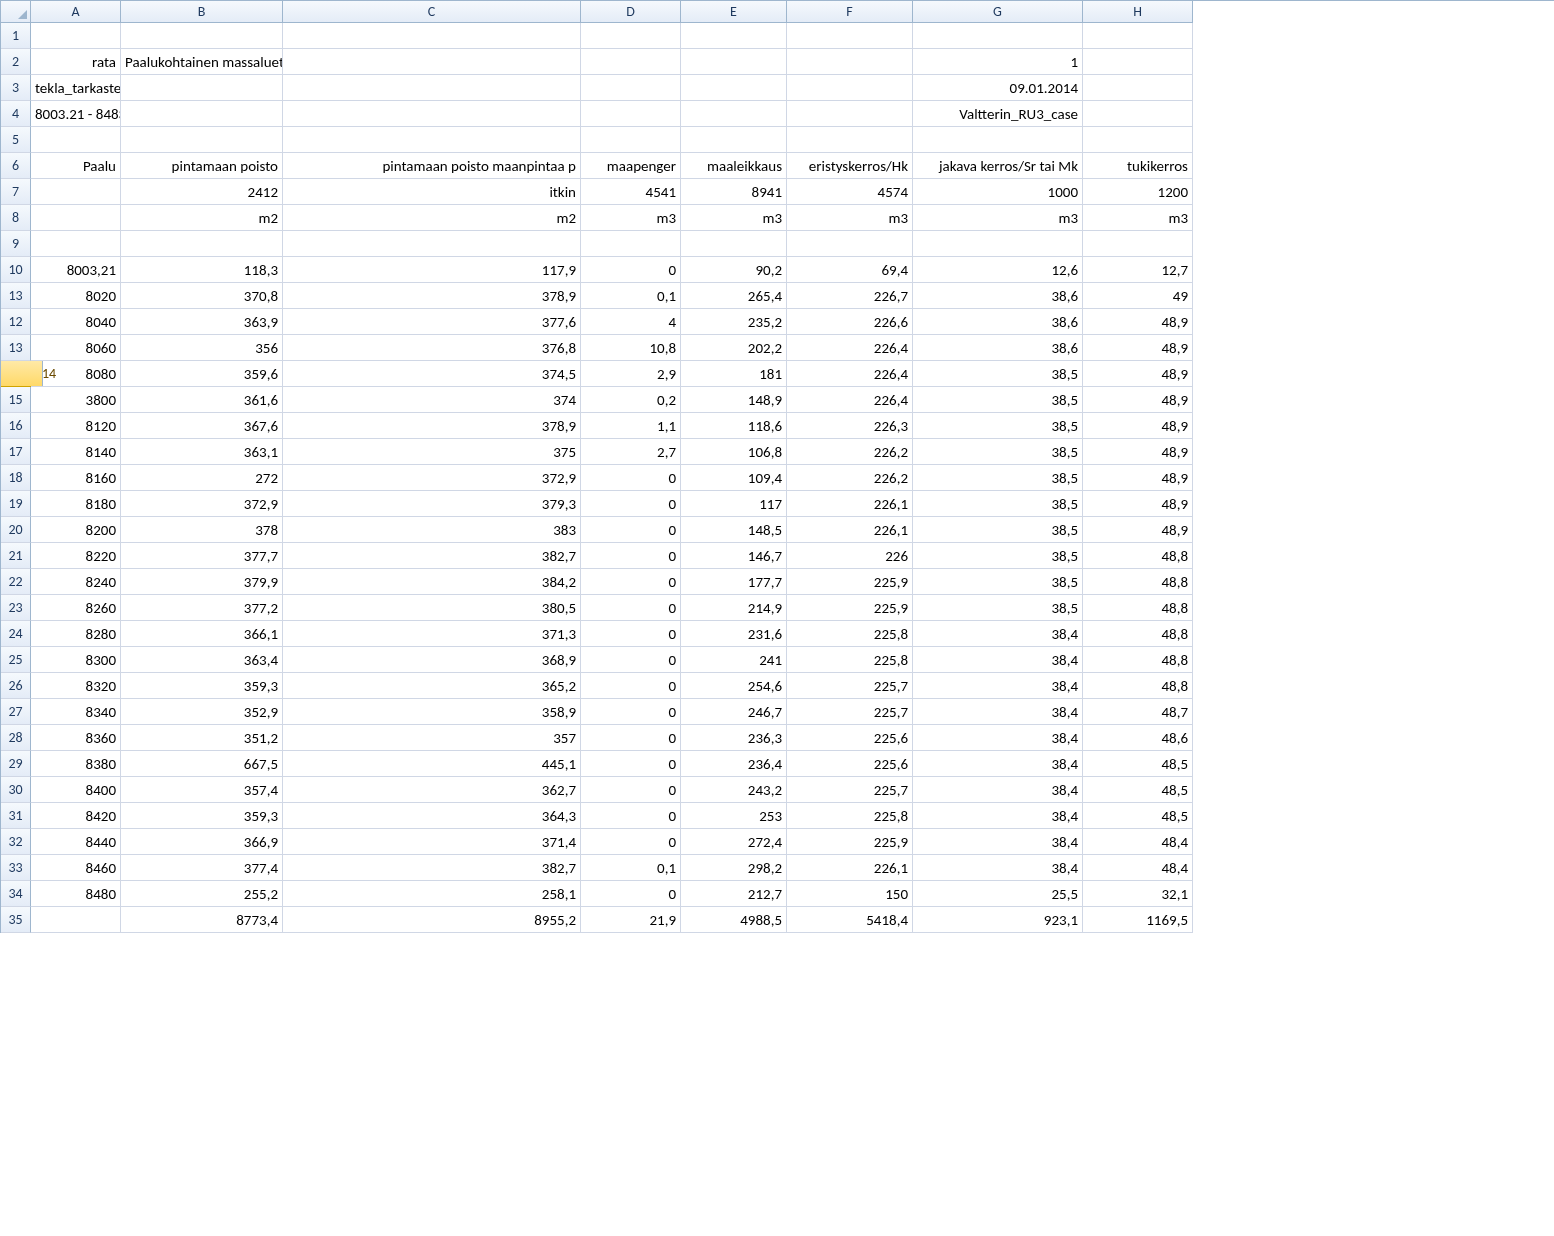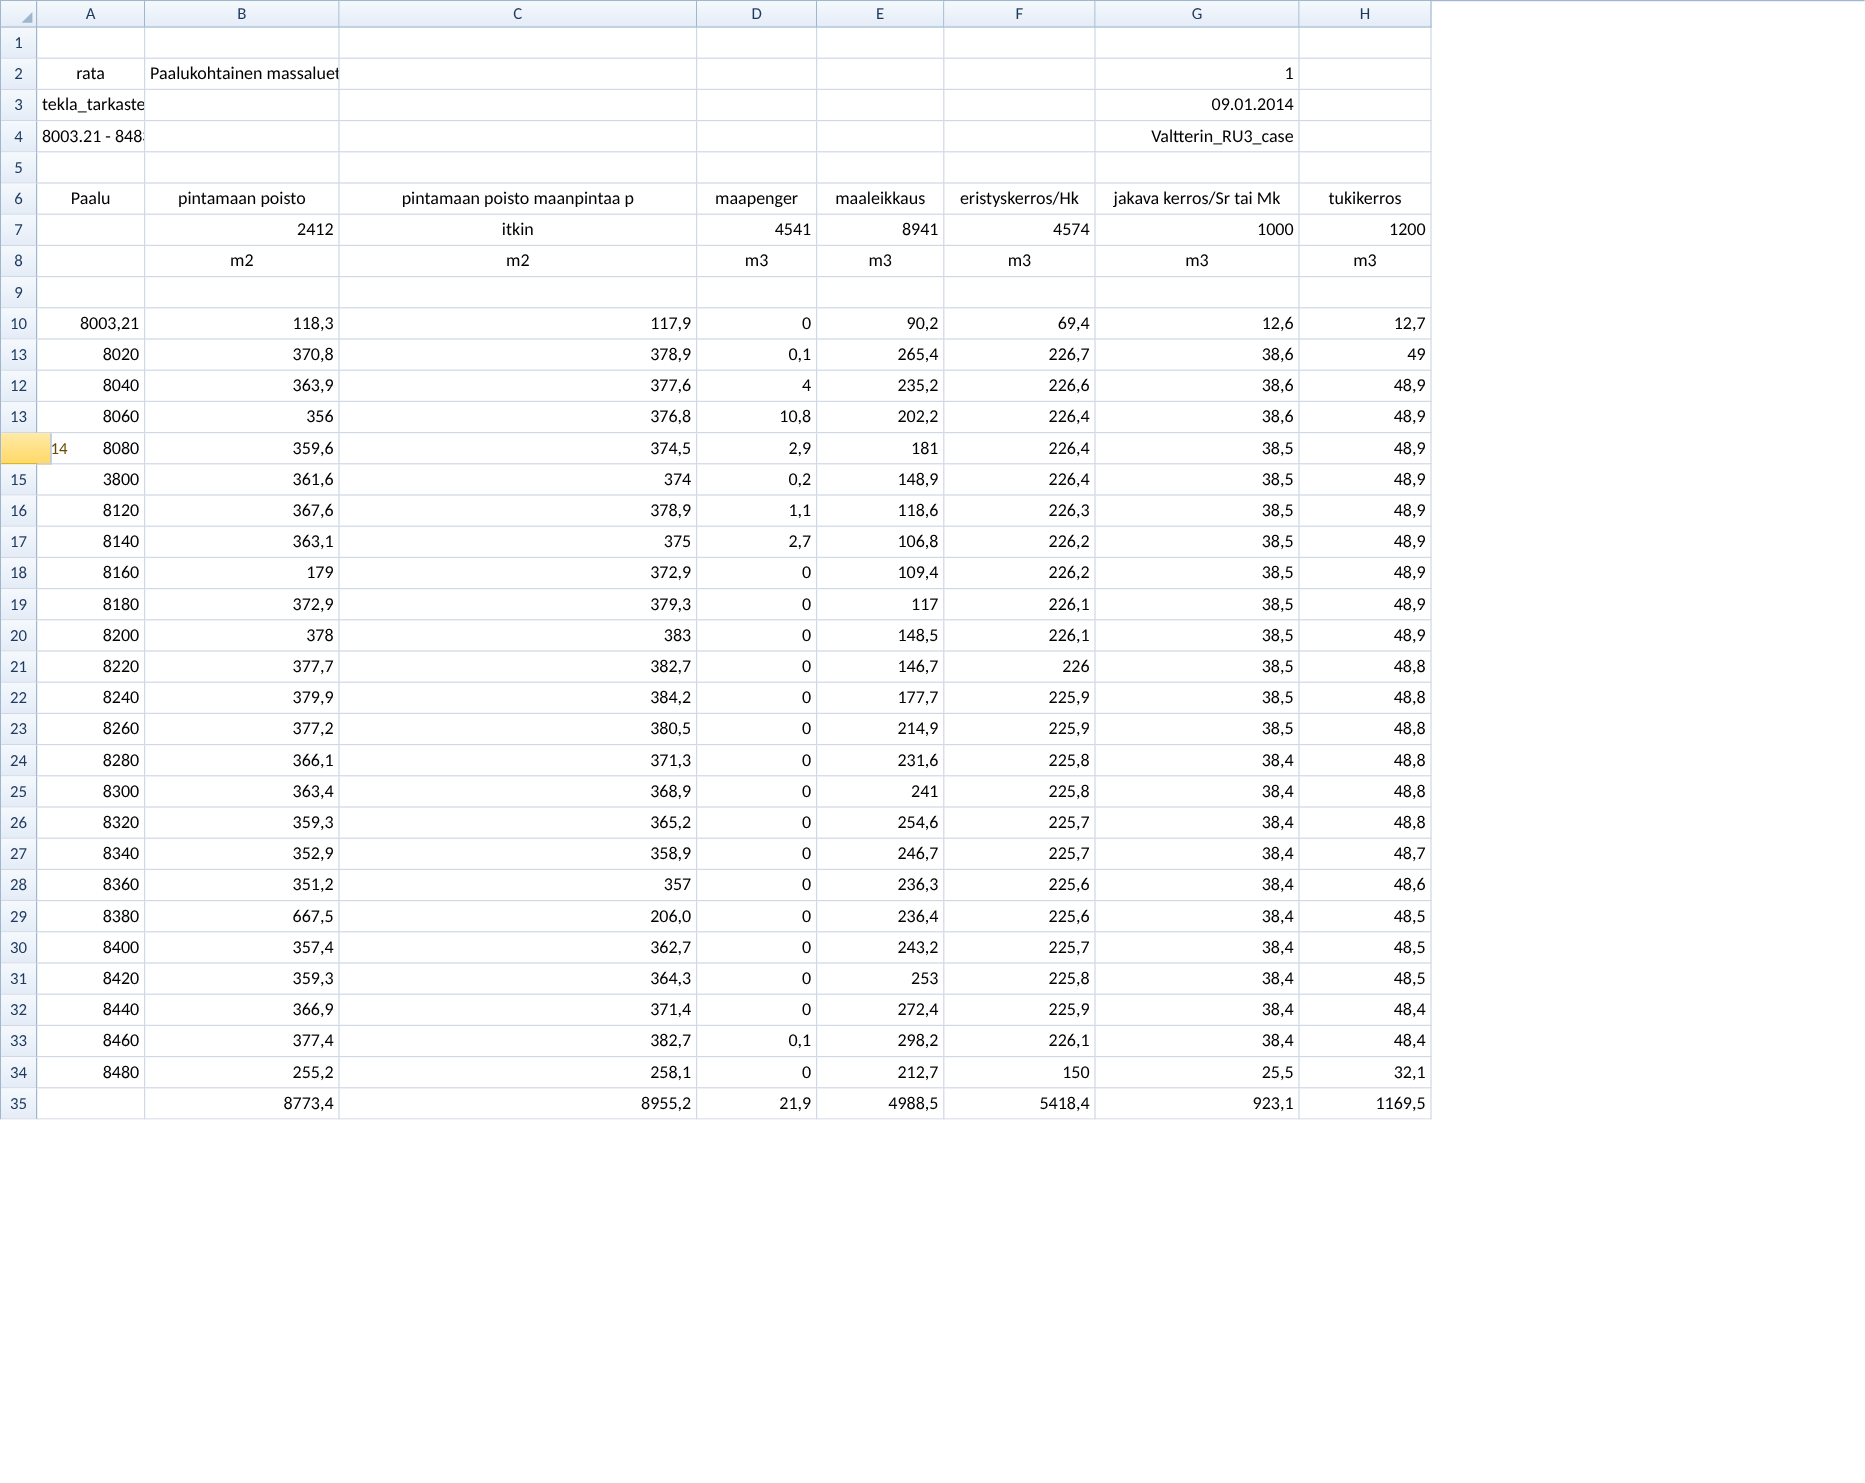--- a/index.html
+++ b/index.html
@@ -61,21 +61,21 @@
   .cell {
     border-right: 1px solid #d0d7e5;
     border-bottom: 1px solid #d0d7e5;
     height: 26px;
     line-height: 26px;
     padding: 0 4px;
     white-space: nowrap;
     overflow: hidden;
   }
   .r { text-align: right; }
-  .l { text-align: center; }
+  .l { text-align: right; }
 </style>
 </head>
 <body>
 
 <div class="sheet" id="sheet">
     <div class="corner"></div>
     <div class="hdr">A</div>
     <div class="hdr">B</div>
     <div class="hdr">C</div>
     <div class="hdr">D</div>
@@ -231,21 +231,21 @@
     <div class="cell r">8140</div>
     <div class="cell r">363,1</div>
     <div class="cell r">375</div>
     <div class="cell r">2,7</div>
     <div class="cell r">106,8</div>
     <div class="cell r">226,2</div>
     <div class="cell r">38,5</div>
     <div class="cell r">48,9</div>
     <div class="rowhdr">18</div>
     <div class="cell r">8160</div>
-    <div class="cell r">179</div>
+    <div class="cell r">272</div>
     <div class="cell r">372,9</div>
     <div class="cell r">0</div>
     <div class="cell r">109,4</div>
     <div class="cell r">226,2</div>
     <div class="cell r">38,5</div>
     <div class="cell r">48,9</div>
     <div class="rowhdr">19</div>
     <div class="cell r">8180</div>
     <div class="cell r">372,9</div>
     <div class="cell r">379,3</div>
@@ -331,21 +331,21 @@
     <div class="cell r">351,2</div>
     <div class="cell r">357</div>
     <div class="cell r">0</div>
     <div class="cell r">236,3</div>
     <div class="cell r">225,6</div>
     <div class="cell r">38,4</div>
     <div class="cell r">48,6</div>
     <div class="rowhdr">29</div>
     <div class="cell r">8380</div>
     <div class="cell r">667,5</div>
-    <div class="cell r">206,0</div>
+    <div class="cell r">445,1</div>
     <div class="cell r">0</div>
     <div class="cell r">236,4</div>
     <div class="cell r">225,6</div>
     <div class="cell r">38,4</div>
     <div class="cell r">48,5</div>
     <div class="rowhdr">30</div>
     <div class="cell r">8400</div>
     <div class="cell r">357,4</div>
     <div class="cell r">362,7</div>
     <div class="cell r">0</div>

